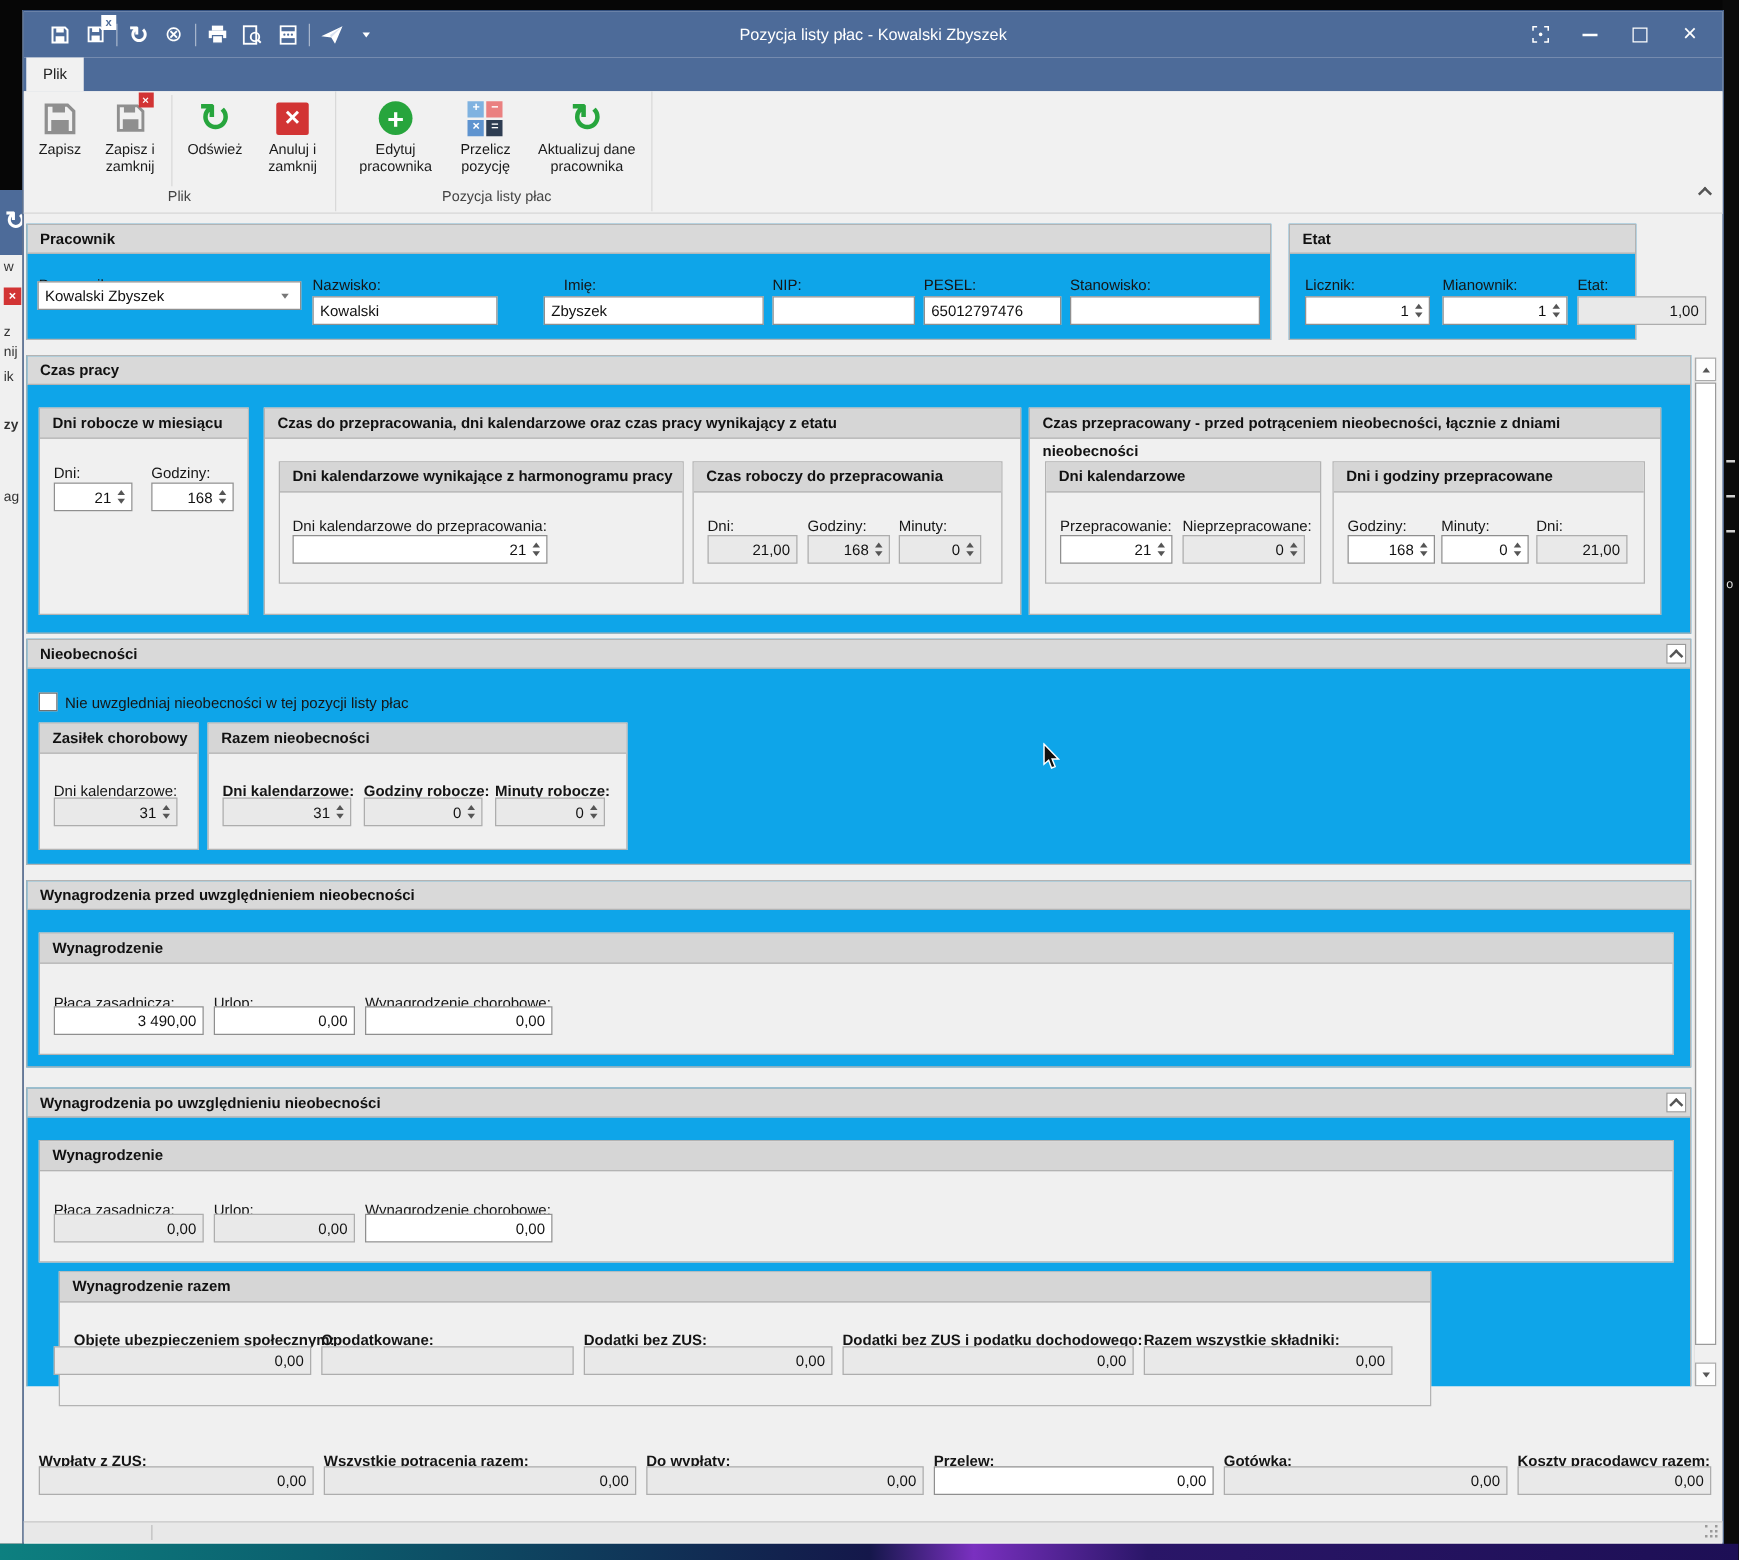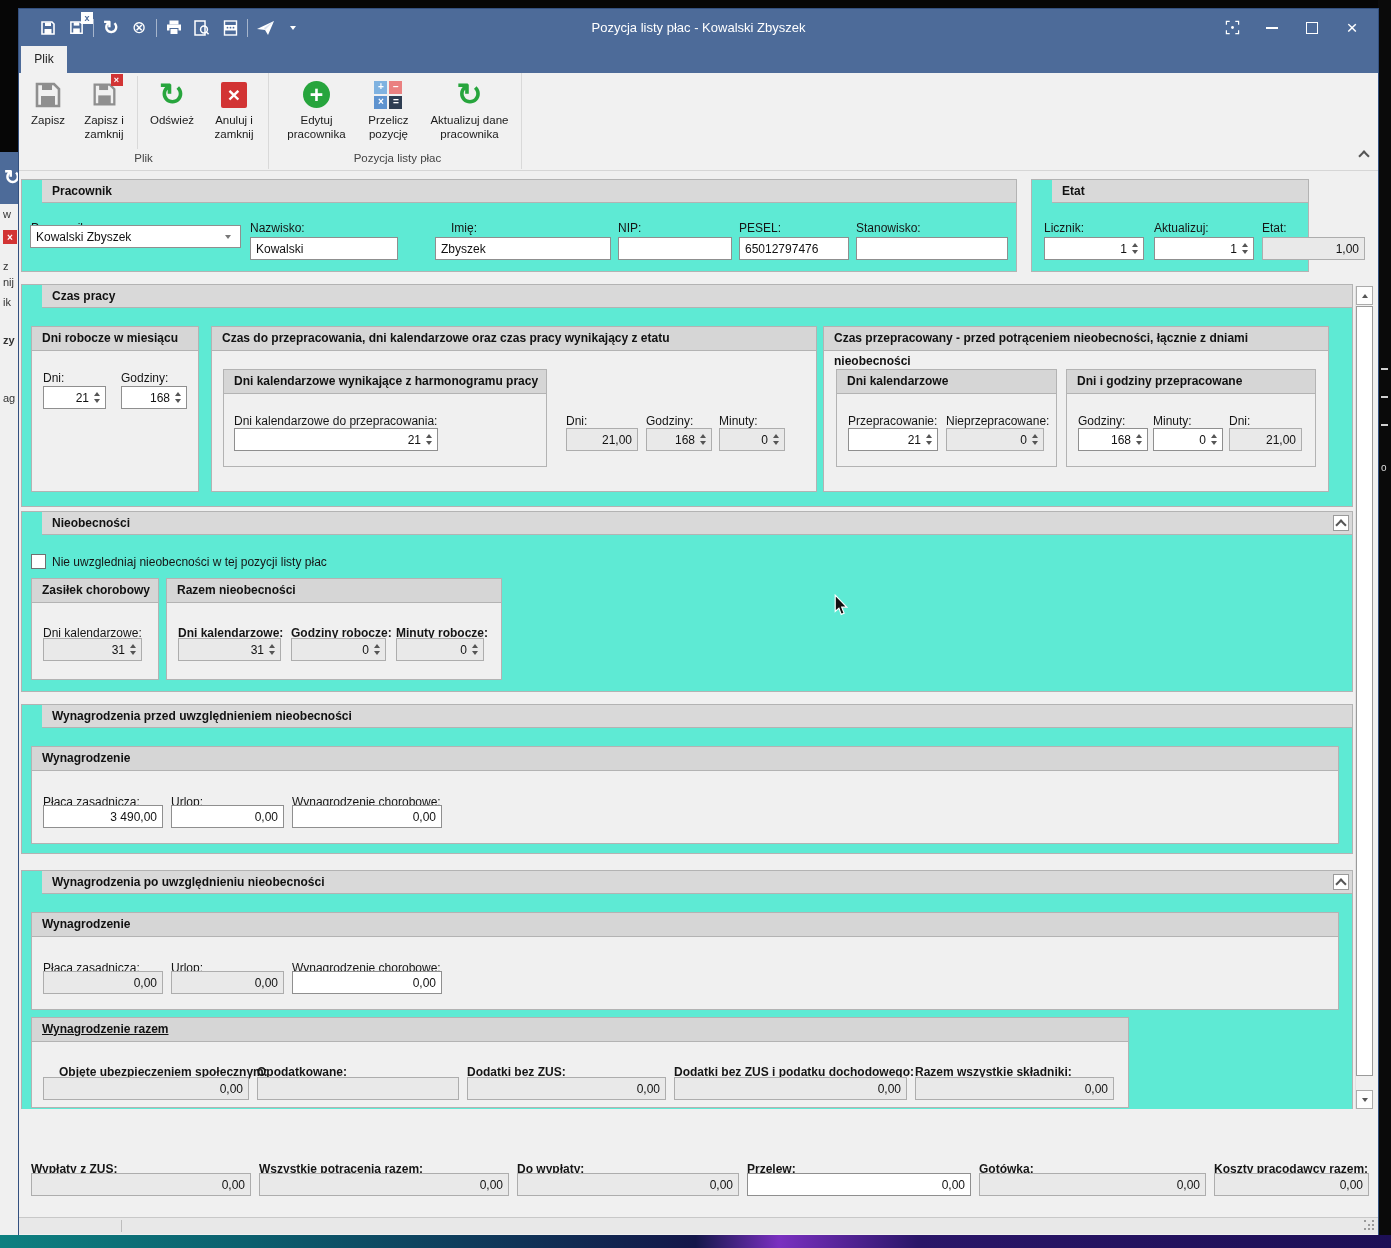--- a/index.html
+++ b/index.html
@@ -38,21 +38,21 @@
          display:flex;align-items:center;justify-content:center;}
   .raddc{width:27px;height:27px;border-radius:50%;background:#27a53d;color:#fff;font-size:23px;font-weight:bold;
          display:flex;align-items:center;justify-content:center;line-height:0;}
   .rcalc{display:grid;grid-template-columns:13px 13px;grid-gap:2px;}
   .cc{height:13px;color:#fff;font-size:10px;font-weight:bold;display:flex;align-items:center;justify-content:center;}
   .savewrap{position:relative;}
   .badge{position:absolute;top:-4px;right:-6px;width:12px;height:12px;background:#d23434;color:#fff;
          font-size:9px;font-weight:bold;display:flex;align-items:center;justify-content:center;}
   .ribchev{position:absolute;right:10px;bottom:6px;}
   
-  .box{position:absolute;border:1px solid #b3b3b3;background:#5eead4;box-sizing:border-box;padding-left:20px;}
+  .box{position:absolute;border:1px solid #b3b3b3;background:#0ea5e9;box-sizing:border-box;}
   .box-hd{height:23px;background:#d9d9d9;border-bottom:1px solid #b3b3b3;font-weight:bold;font-size:12px;
           line-height:22px;padding-left:10px;box-sizing:border-box;}
   .sub{position:absolute;border:1px solid #b3b3b3;background:#f0f0f0;box-sizing:border-box;}
   .sub-hd{height:24px;background:#d6d6d6;border-bottom:1px solid #b3b3b3;font-weight:bold;font-size:12px;
           line-height:23px;padding-left:10px;box-sizing:border-box;}
   .lbl{position:absolute;font-size:12px;color:#151515;white-space:nowrap;}
   .lbl.b{font-weight:bold;}
   .inp{position:absolute;height:23px;background:#fff;border:1px solid #8f8f8f;font-size:12px;
        display:flex;align-items:center;padding:0 5px;box-sizing:border-box;}
   .inp .v{flex:1;overflow:hidden;white-space:nowrap;}
@@ -293,21 +293,21 @@
       <div class="box-hd"><span>Etat</span></div>
     </div>
     <span class="lbl" style="left:1025px;top:212px;">Licznik:</span>
     <div class="inp num spin" style="left:1025px;top:228px;width:100px;">
       <span class="v">1</span>
       <span class="ud">
           <i class="tu"></i>
           <i class="td"></i>
         </span>
     </div>
-    <span class="lbl" style="left:1135px;top:212px;">Aktualizuj:</span>
+    <span class="lbl" style="left:1135px;top:212px;">Mianownik:</span>
     <div class="inp num spin" style="left:1135px;top:228px;width:100px;">
       <span class="v">1</span>
       <span class="ud">
           <i class="tu"></i>
           <i class="td"></i>
         </span>
     </div>
     <span class="lbl" style="left:1243px;top:212px;">Etat:</span>
     <div class="inp num ro" style="left:1243px;top:228px;width:103px;">
         <span class="v">1,00</span>
@@ -342,20 +342,23 @@
     <div class="sub" style="left:204px;top:360px;width:324px;height:98px;">
       <div class="sub-hd"><span>Dni kalendarzowe wynikające z harmonogramu pracy</span></div>
     </div>
     <span class="lbl" style="left:215px;top:405px;">Dni kalendarzowe do przepracowania:</span>
     <div class="inp num spin" style="left:215px;top:419px;width:204px;">
       <span class="v">21</span>
       <span class="ud">
           <i class="tu"></i>
           <i class="td"></i>
         </span>
+    </div>
+    <div class="sub" style="left:535px;top:360px;width:248px;height:98px;">
+      <div class="sub-hd"><span>Czas roboczy do przepracowania</span></div>
     </div>
     <span class="lbl" style="left:547px;top:405px;">Dni:</span>
     <div class="inp num ro" style="left:547px;top:419px;width:72px;">
         <span class="v">21,00</span>
       </div>
     <span class="lbl" style="left:627px;top:405px;">Godziny:</span>
     <div class="inp num ro spin" style="left:627px;top:419px;width:66px;">
       <span class="v">168</span>
       <span class="ud">
           <i class="tu"></i>
@@ -498,21 +501,21 @@
       </div>
     <span class="lbl" style="left:152px;top:952px;">Urlop:</span>
     <div class="inp num ro" style="left:152px;top:962px;width:113px;">
         <span class="v">0,00</span>
       </div>
     <span class="lbl" style="left:273px;top:952px;">Wynagrodzenie chorobowe:</span>
     <div class="inp num" style="left:273px;top:962px;width:150px;">
         <span class="v">0,00</span>
       </div>
 
-    <div class="sub" style="left:12px;top:1008px;width:1098px;height:91px;text-decoration:underline;">
+    <div class="sub" style="left:28px;top:1008px;width:1098px;height:108px;">
       <div class="sub-hd"><span>Wynagrodzenie razem</span></div>
     </div>
     <span class="lbl b" style="left:40px;top:1056px;">Objęte ubezpieczeniem społecznym:</span>
     <div class="inp num ro" style="left:24px;top:1068px;width:206px;">
         <span class="v">0,00</span>
       </div>
     <span class="lbl b" style="left:238px;top:1056px;">Opodatkowane:</span>
     <div class="inp num ro" style="left:238px;top:1068px;width:202px;">
         <span class="v"></span>
       </div>

